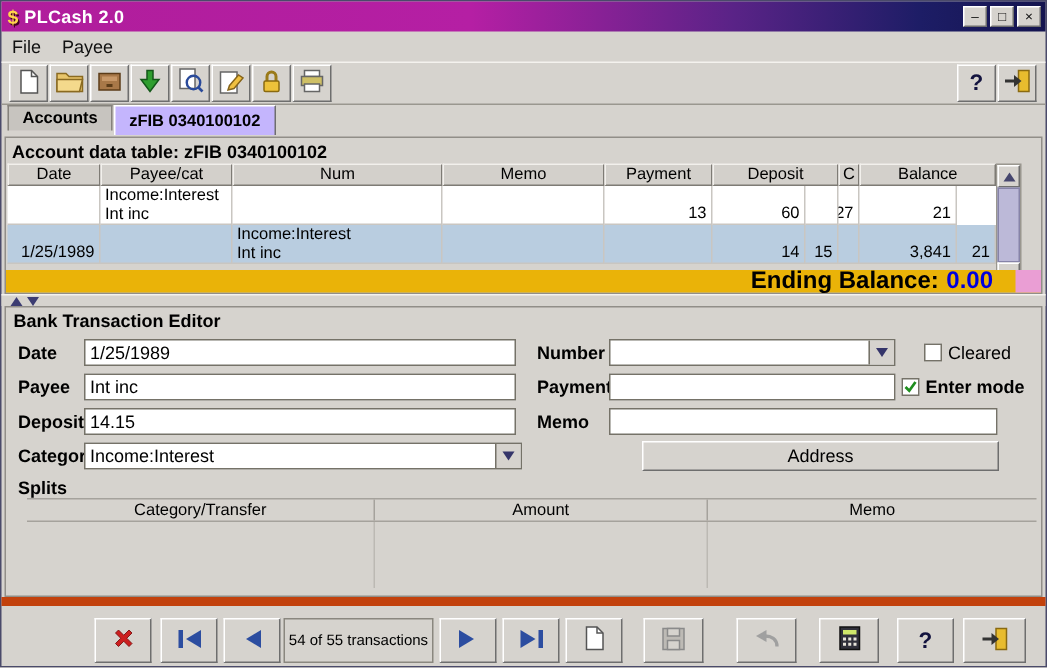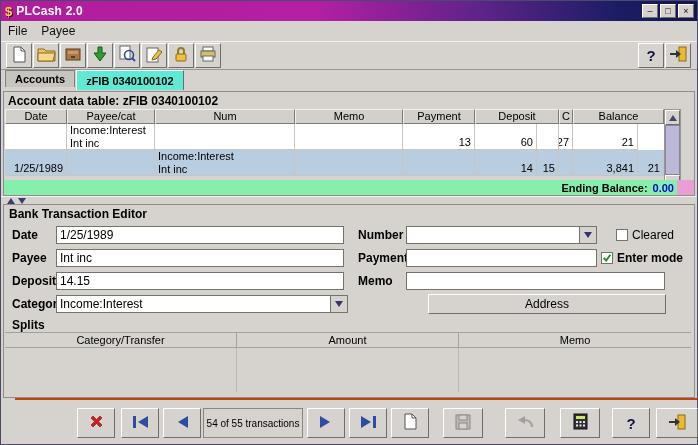--- a/index.html
+++ b/index.html
@@ -25,21 +25,21 @@
     border-top:1px solid #f4f2ee; border-bottom:1px solid #9a978f; }
   .tbtn { width:26px; height:25px; margin-right:1px; display:flex; align-items:center; justify-content:center;
     background:#d6d3ce; border:1px solid; border-color:#fff #6e6e6e #6e6e6e #fff; }
   .tb-spacer { flex:1; }
   .qmark { font-weight:bold; font-size:15px; color:#13133f; }
 
   
   .tabbar { height:21px; flex:0 0 21px; display:flex; align-items:flex-start; padding-left:4px; }
   .tab { font-size:11px; font-weight:bold; padding:2px 9px 2px; margin-right:1px; background:#c7c4bf;
     border:1px solid #85827c; border-bottom:none; height:17px; }
-  .tab.selected { background:#5eead4; height:20px; padding-top:4px; border-color:#fff #6e6e6e #d6d3ce #fff; }
+  .tab.selected { background:#c4b5fd; height:20px; padding-top:4px; border-color:#fff #6e6e6e #d6d3ce #fff; }
 
   
   .account-panel { flex:0 0 105px; margin:0 2px; border:1px solid #918e88; background:#d6d3ce; position:relative; }
   .acct-title { font-weight:bold; font-size:12px; padding:2px 4px 1px; }
   .table-wrap { display:flex; margin-left:1px; }
   .tgrid { width:659px; }
   .thead, .trow { display:grid; grid-template-columns:62px 88px 140px 108px 72px 62px 22px 14px 65px 26px; }
   .hc { height:15px; line-height:13px; font-size:11px; text-align:center; background:#d3d0cb;
     border:1px solid; border-color:#f2f0ec #7e7b75 #7e7b75 #f2f0ec; overflow:hidden; }
   .hc-deposit { grid-column:6 / span 2; } .hc-c { grid-column:8; } .hc-balance { grid-column:9 / span 2; }
@@ -50,23 +50,23 @@
   .cell-bottom-right { display:flex; align-items:flex-end; justify-content:flex-end; }
   .cell-two-lines div { height:13px; }
   
   .vscroll { width:17px; height:82px; background:#cfccc7; border:1px solid #9a978f; display:flex; flex-direction:column; }
   .sbtn { height:15px; background:#d6d3ce; border:1px solid; border-color:#fff #6e6e6e #6e6e6e #fff;
     display:flex; align-items:center; justify-content:center; }
   .sthumb { flex:1; margin:0; background:#bcb9d8; border:1px solid #8683a8; }
   .tri-up { width:0; height:0; border-left:4px solid transparent; border-right:4px solid transparent; border-bottom:6px solid #46466e; }
   .tri-down { width:0; height:0; border-left:4px solid transparent; border-right:4px solid transparent; border-top:6px solid #46466e; }
   
-  .ending { position:absolute; left:0; right:0; bottom:0; height:15px; background:#86efac;
-    display:flex; align-items:center; justify-content:flex-end; gap:5px; padding-right:20px;
-    font-size:11px; font-weight:bold; }
+  .ending { position:absolute; left:0; right:0; bottom:0; height:15px; background:#eab308;
+    display:flex; align-items:center; justify-content:flex-end; gap:5px; padding-right:32px;
+    font-size:16px; font-weight:bold; }
   .evalue { color:#0000dd; }
   .pink-corner { position:absolute; right:0; bottom:0; width:17px; height:15px; background:#ea9ed4; }
 
   
   .splitter { flex:0 0 8px; background:#d6d3ce; border-top:1px solid #f4f2ee; display:flex; align-items:center; padding-left:6px; gap:3px; }
   .sp-up { width:0; height:0; border-left:4px solid transparent; border-right:4px solid transparent; border-bottom:6px solid #3c3c72; }
   .sp-down { width:0; height:0; border-left:4px solid transparent; border-right:4px solid transparent; border-top:6px solid #3c3c72; }
 
   
   .editor { flex:0 0 194px; margin:0 2px; border:1px solid #918e88; position:relative; background:#d6d3ce; font-size:12px; }
@@ -76,31 +76,31 @@
   .tinput { position:absolute; height:18px; background:#fff; border:1px solid #757268; font-size:12px;
     font-family:"Liberation Sans",sans-serif; padding:0 3px; }
   .combo { position:absolute; height:18px; background:#fff; border:1px solid #757268; display:flex; }
   .combo .ctext { flex:1; padding:1px 3px; overflow:hidden; white-space:nowrap; }
   .combo .carrow { width:17px; background:#d6d3ce; border-left:1px solid #757268; display:flex; align-items:center; justify-content:center; }
   .carrow span { width:0; height:0; border-left:4px solid transparent; border-right:4px solid transparent; border-top:6px solid #35356a; }
   .checkbox { position:absolute; width:12px; height:12px; background:#fff; border:1px solid #757268; display:flex; align-items:center; justify-content:center; }
   .gbtn { position:absolute; background:#d6d3ce; border:1px solid; border-color:#fff #6e6e6e #6e6e6e #fff;
     font-size:12px; font-family:"Liberation Sans",sans-serif; display:flex; align-items:center; justify-content:center; }
   
-  .splits-table { position:absolute; left:1px; right:3px; top:127px; height:60px; }
+  .splits-table { position:absolute; left:14px; right:3px; top:127px; height:60px; }
   .splits-head { display:grid; grid-template-columns:232px 222px 1fr; height:16px;
     border-top:1px solid #a5a29c; border-bottom:1px solid #a5a29c; }
   .splits-head div { font-size:11px; text-align:center; line-height:15px; border-right:1px solid #a5a29c; overflow:hidden; }
   .splits-head div:last-child { border-right:none; }
   .splits-body { display:grid; grid-template-columns:232px 222px 1fr; height:44px; }
   .splits-body div { border-right:1px solid #bcb9b3; }
   .splits-body div:last-child { border-right:none; }
 
   
-  .bottombar { flex:0 0 48px; position:relative; border-top:2px solid #c2410c;margin-left:14px; }
+  .bottombar { flex:0 0 48px; position:relative; border-top:6px solid #c2410c; }
   .bbtn { position:absolute; top:8px; height:30px; background:#d6d3ce; border:1px solid; border-color:#fff #6e6e6e #6e6e6e #fff;
     display:flex; align-items:center; justify-content:center; }
   .status-field { position:absolute; top:8px; left:188px; width:100px; height:30px; border:1px solid #8a877f;
     background:#d6d3ce; font-size:10px; display:flex; align-items:center; justify-content:center; white-space:nowrap; }
 </style>
 </head>
 <body>
 
 <div class="window">
 

